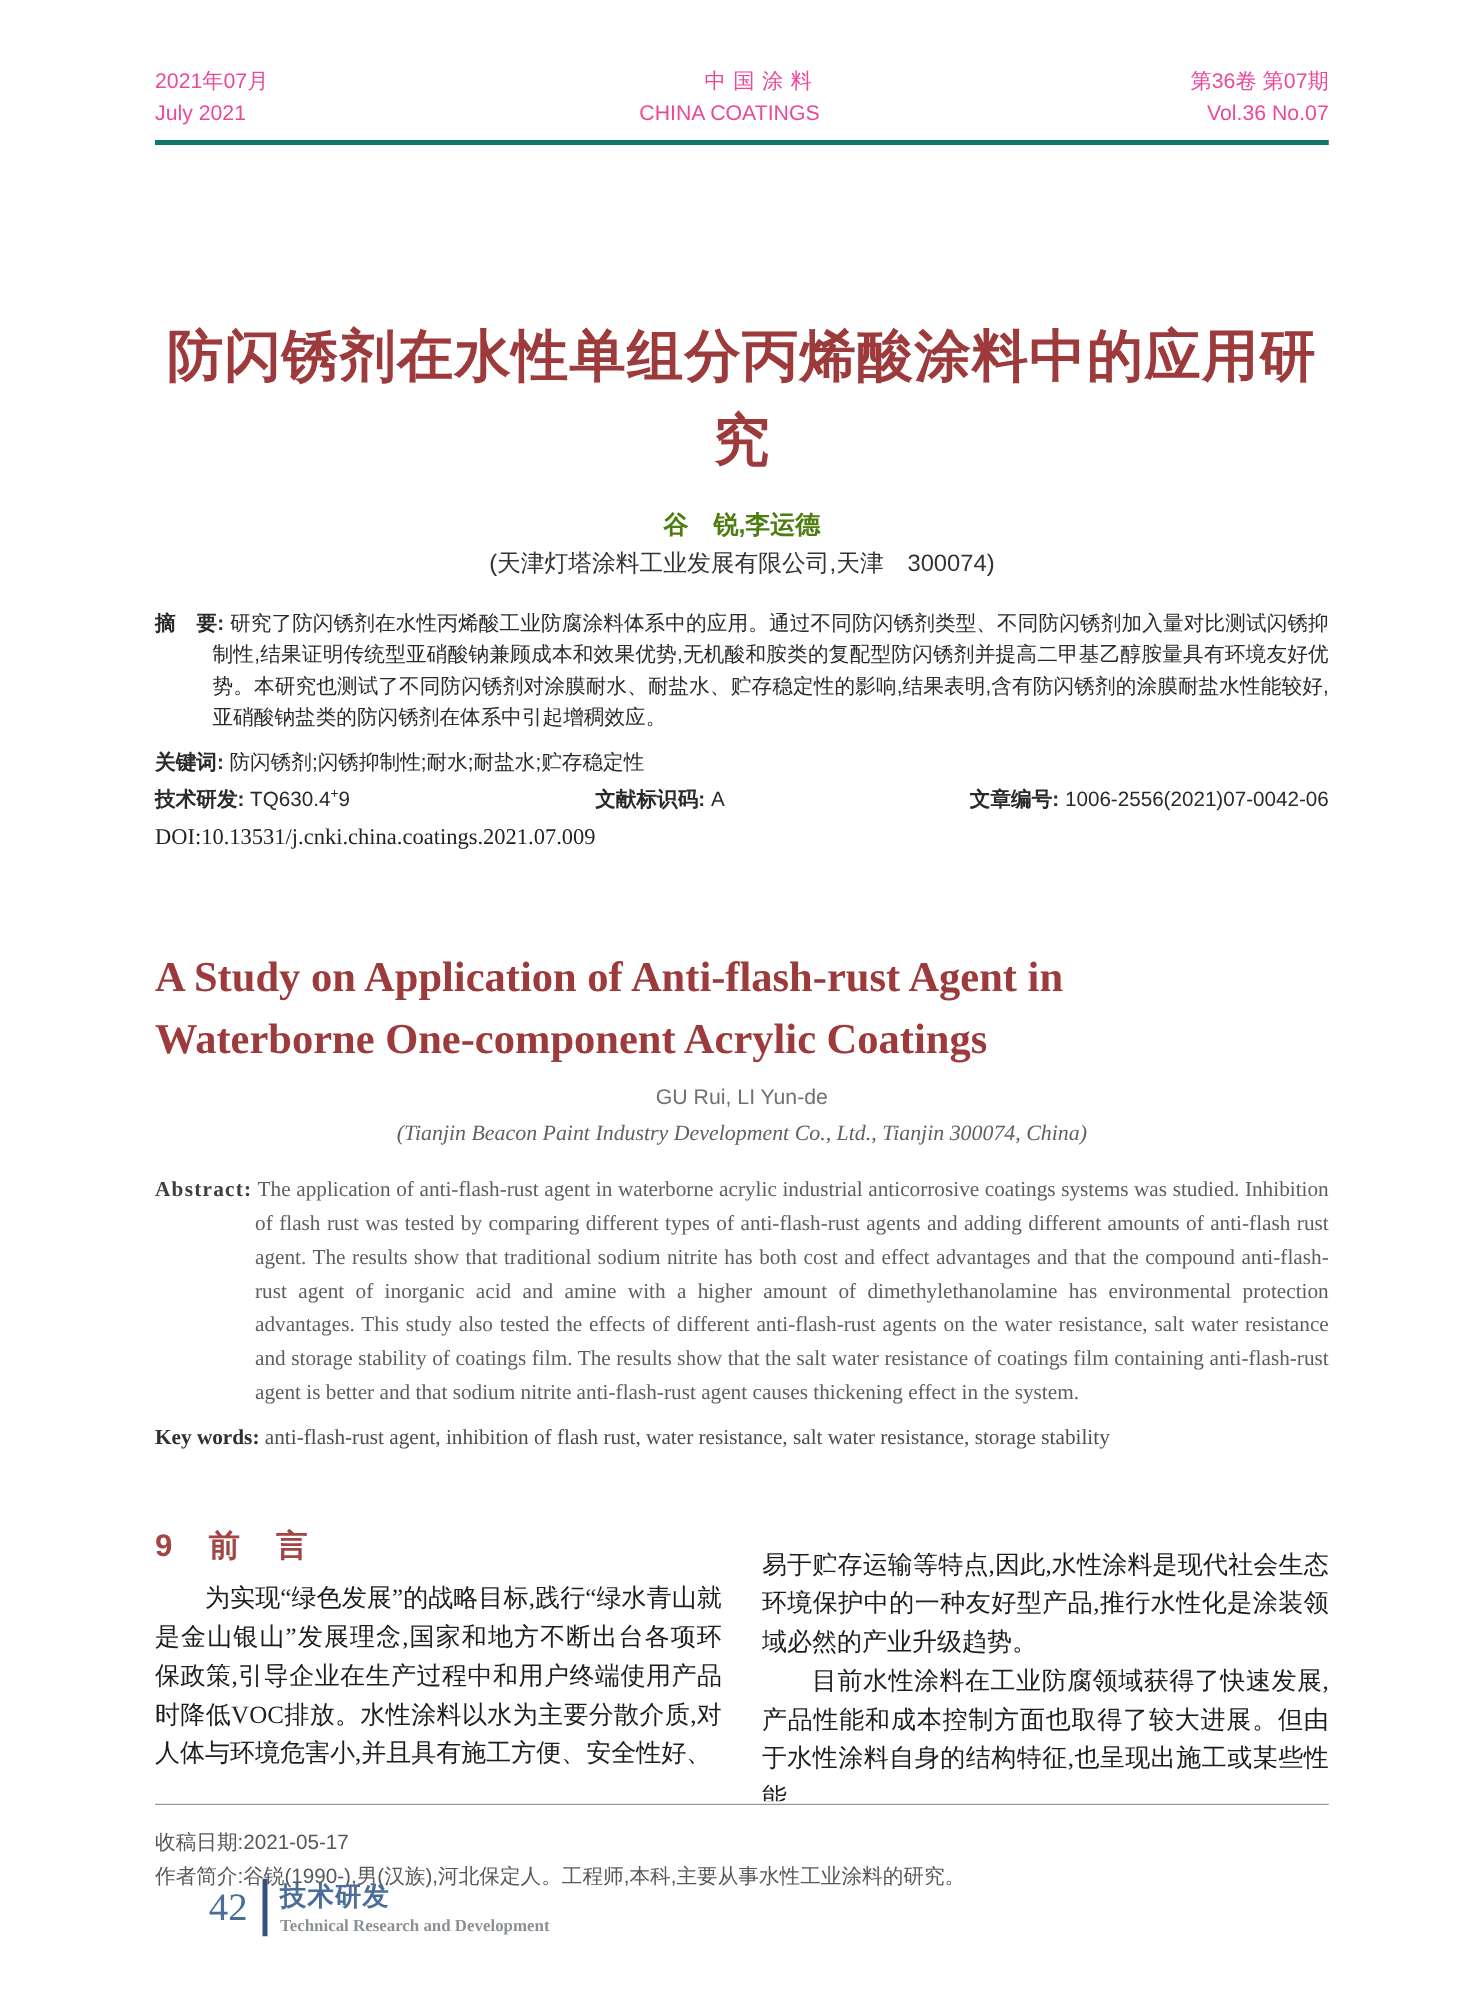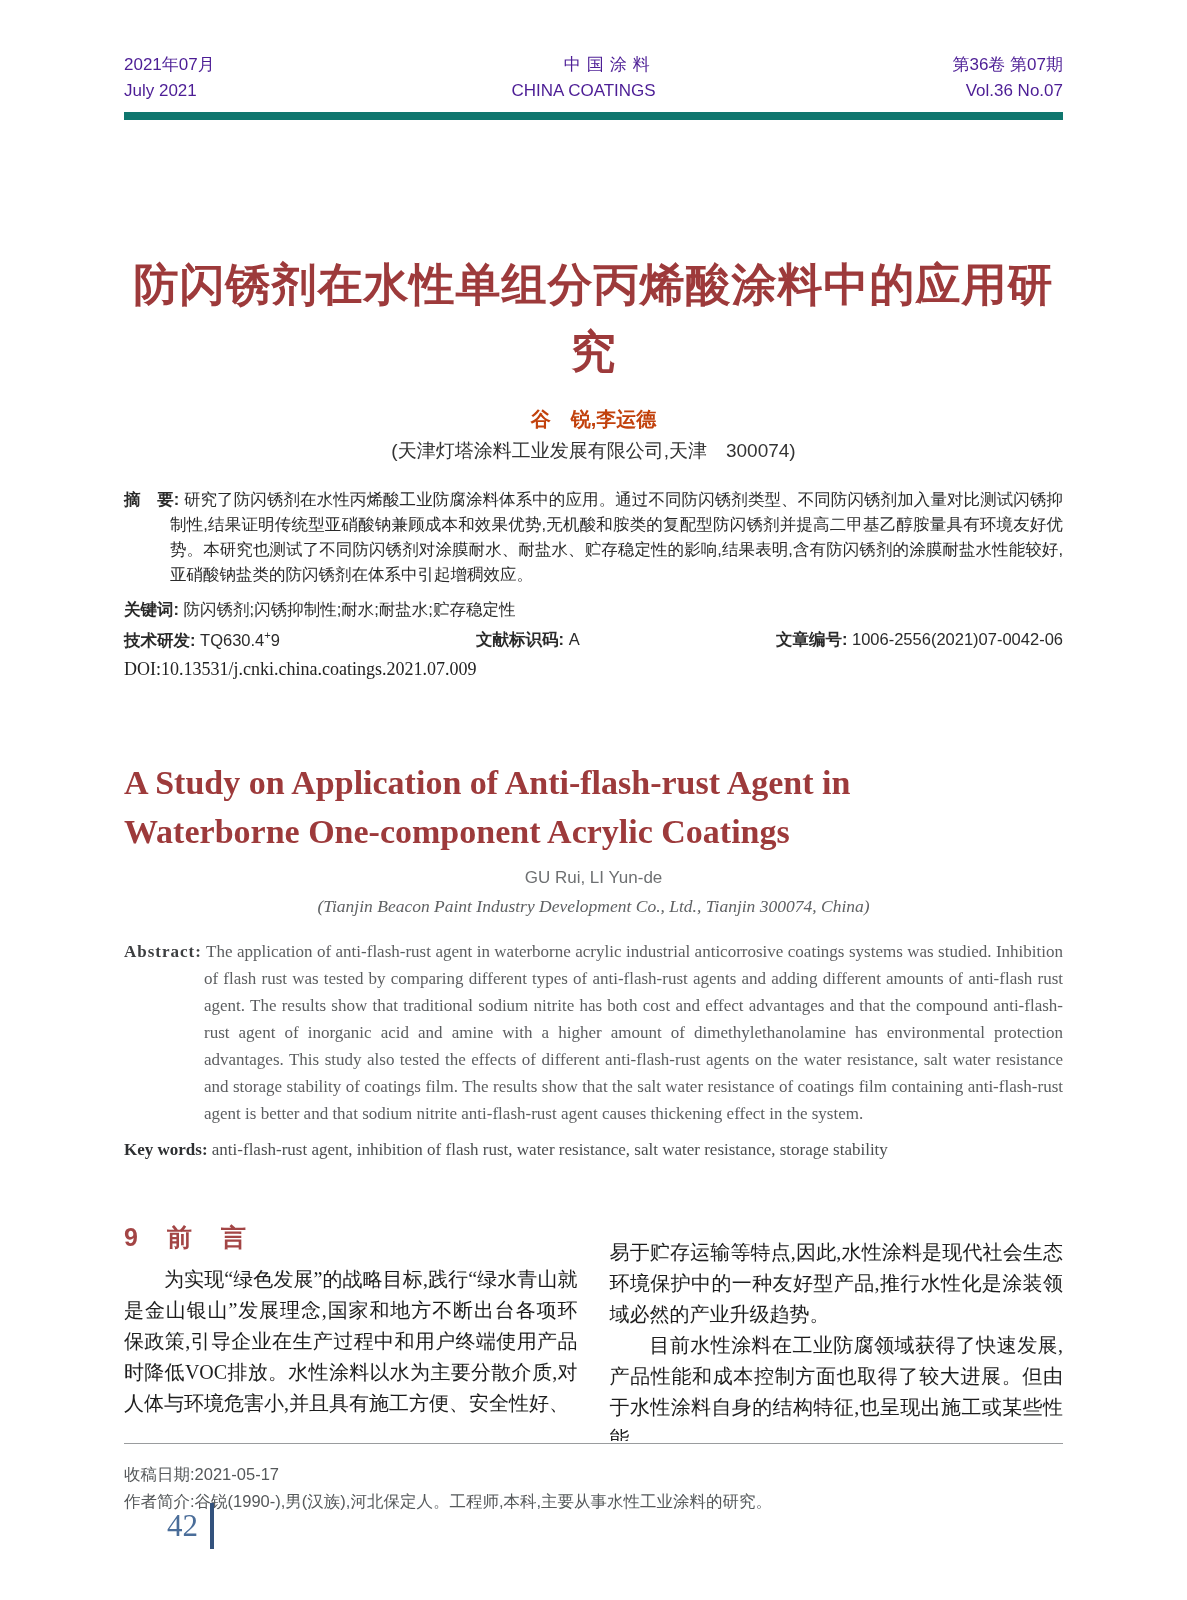--- a/index.html
+++ b/index.html
@@ -12,34 +12,34 @@
     font-family:"Liberation Sans", sans-serif;
     color:#222;
     overflow:hidden;
   }
   .abs { position:absolute; left:124px; width:939px; }
 
   
   .journal-header {
     top:52px;
     display:flex; justify-content:space-between; align-items:flex-end;
-    color:#4c1d95; font-size:17px; line-height:1.55;
-    border-bottom:8px solid #0f766e; padding-bottom:7px;
+    color:#ec4899; font-size:17px; line-height:1.55;
+    border-bottom:4px solid #0f766e; padding-bottom:7px;
   }
   .jh-center { text-align:center; }
   .jh-center .cn { letter-spacing:6px;text-align:right; }
   .jh-right { text-align:right; }
 
   
   .title-cn {
     top:252px; text-align:center;
     font-size:45px; font-weight:700; color:#9d3a3b;
     line-height:1.48; letter-spacing:1px;
   }
-  .authors-cn { top:406px; text-align:center; font-size:20px; font-weight:700; color:#c2410c; }
+  .authors-cn { top:406px; text-align:center; font-size:20px; font-weight:700; color:#4d7c0f; }
   .affil-cn   { top:438px; text-align:center; font-size:19px; color:#333; }
 
   
   .abstract-cn {
     top:487px; font-size:16.5px; line-height:25px; color:#2a2a2a;
     text-align:justify; padding-left:46px; text-indent:-46px;
   }
   .abstract-cn .lbl, .keywords-cn .lbl, .meta-row .lbl { font-weight:700; }
   .keywords-cn { top:599px; font-size:16.5px; color:#2a2a2a; }
   .meta-row {
@@ -195,15 +195,19 @@
       <span>收稿日期:</span><span>2021-05-17</span>
     </div>
     <div>
       <span>作者简介:</span><span>谷锐(1990-),男(汉族),河北保定人。工程师,本科,主要从事水性工业涂料的研究。</span>
     </div>
   </div>
 
   <div class="abs page-footer">
     <div class="pf-num">42</div>
     <div class="pf-bar"></div>
+    <div>
+      <div class="pf-sec-cn">技术研发</div>
+      <div class="pf-sec-en">Technical Research and Development</div>
+    </div>
   </div>
 
 </div>
 
 </body></html>

